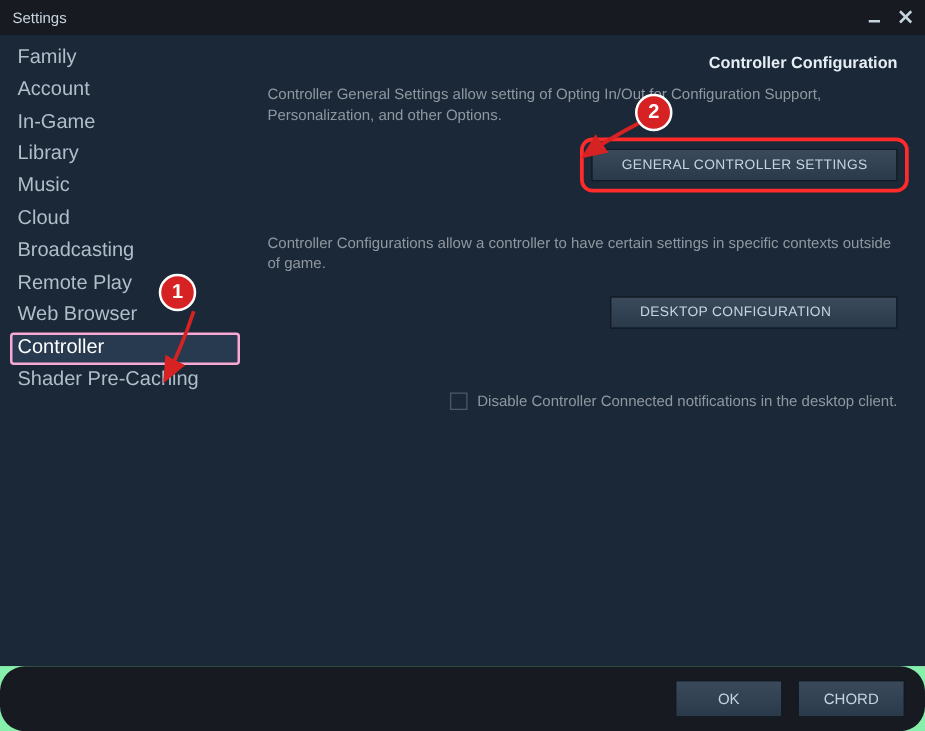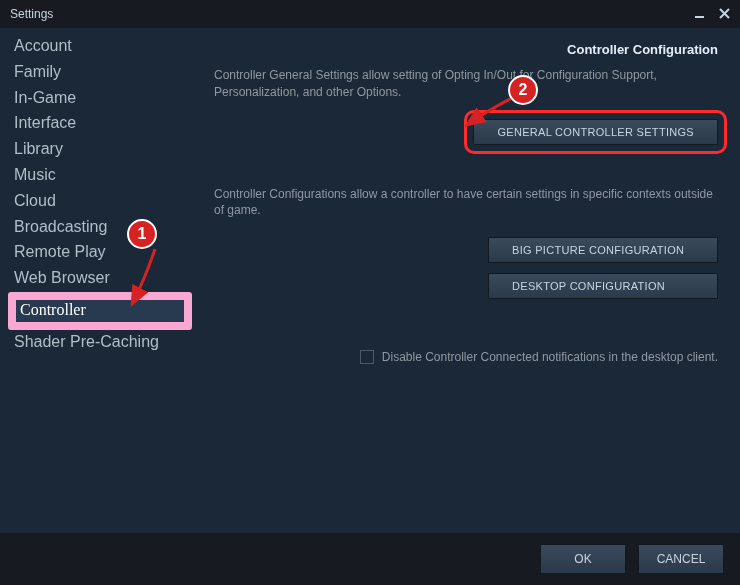--- a/index.html
+++ b/index.html
@@ -56,24 +56,23 @@
     color: #b0bec8;
     font-size: 16px;
     padding: 2px 8px 3px 6px;
     cursor: pointer;
     white-space: nowrap;
     line-height: 1.3;
   }
   .sidebar-item.selected {
     background: #273a4f;
     color: #ffffff;
-    border: 8px solid #f9a8d4;
+    border: 2px solid #f9a8d4;
     border-radius: 3px;
     padding: 0px 6px 1px 4px;
-    font-family: Liberation Serif, serif;
   }
   .main {
     flex: 1;
     background: #1b2838;
     padding: 14px 22px 10px 22px;
     display: flex;
     flex-direction: column;
     position: relative;
     align-items: flex-end;
   }
@@ -132,20 +131,21 @@
     font-size: 12px;
   }
   .footer {
     height: 52px;
     background: #171a21;
     display: flex;
     justify-content: flex-end;
     align-items: center;
     padding: 0 16px;
     gap: 12px;
+    border-radius: 20px;
   }
   .footer-btn {
     background: linear-gradient(#3a4a5a, #2a3a4a);
     border: 1px solid #111a22;
     color: #c6d4df;
     font-size: 12px;
     padding: 7px 0;
     width: 86px;
     text-align: center;
     cursor: pointer;
@@ -188,24 +188,23 @@
         <svg width="11" height="11" viewBox="0 0 11 11">
             <line x1="1" y1="1" x2="10" y2="10" stroke="#c6d4df" stroke-width="2"></line>
             <line x1="10" y1="1" x2="1" y2="10" stroke="#c6d4df" stroke-width="2"></line>
           </svg>
       </div>
     </div>
   </div>
 
   <div class="body">
     <div class="sidebar">
+      <div class="sidebar-item">Family</div>
       <div class="sidebar-item">Account</div>
-      <div class="sidebar-item">Family</div>
       <div class="sidebar-item">In-Game</div>
-      <div class="sidebar-item">Interface</div>
       <div class="sidebar-item">Library</div>
       <div class="sidebar-item">Music</div>
       <div class="sidebar-item">Cloud</div>
       <div class="sidebar-item">Broadcasting</div>
       <div class="sidebar-item">Remote Play</div>
       <div class="sidebar-item">Web Browser</div>
       <div class="sidebar-item selected">Controller</div>
       <div class="sidebar-item">Shader Pre-Caching</div>
     </div>
 
@@ -215,38 +214,35 @@
 
       <div class="btn-row">
         <div class="config-btn highlighted">GENERAL CONTROLLER SETTINGS</div>
       </div>
 
       <div class="divider"></div>
 
       <div class="desc">Controller Configurations allow a controller to have certain settings in specific contexts outside of game.</div>
 
       <div class="btn-row">
-        <div class="config-btn">BIG PICTURE CONFIGURATION</div>
-      </div>
-      <div class="btn-row">
         <div class="config-btn">DESKTOP CONFIGURATION</div>
       </div>
 
       <div class="divider"></div>
 
       <div class="check-row">
         <div class="checkbox"></div>
         <div class="check-label">Disable Controller Connected notifications in the desktop client.</div>
       </div>
     </div>
   </div>
 
   <div class="footer">
     <div class="footer-btn">OK</div>
-    <div class="footer-btn">CANCEL</div>
+    <div class="footer-btn">CHORD</div>
   </div>
 
   <div class="badge" style="left:127px; top:219px;">1</div>
   <svg class="arrow" style="left:130px; top:244px;" width="60" height="70">
     <defs>
         <marker id="ah1" markerWidth="8" markerHeight="8" refX="6" refY="3" orient="auto">
           <path d="M0,0 L7,3 L0,6 Z" fill="#d62222"></path>
         </marker>
       </defs>
     <path d="M25,5 Q15,35 2,60" stroke="#d62222" stroke-width="3" fill="none" marker-end="url(#ah1)"></path>

